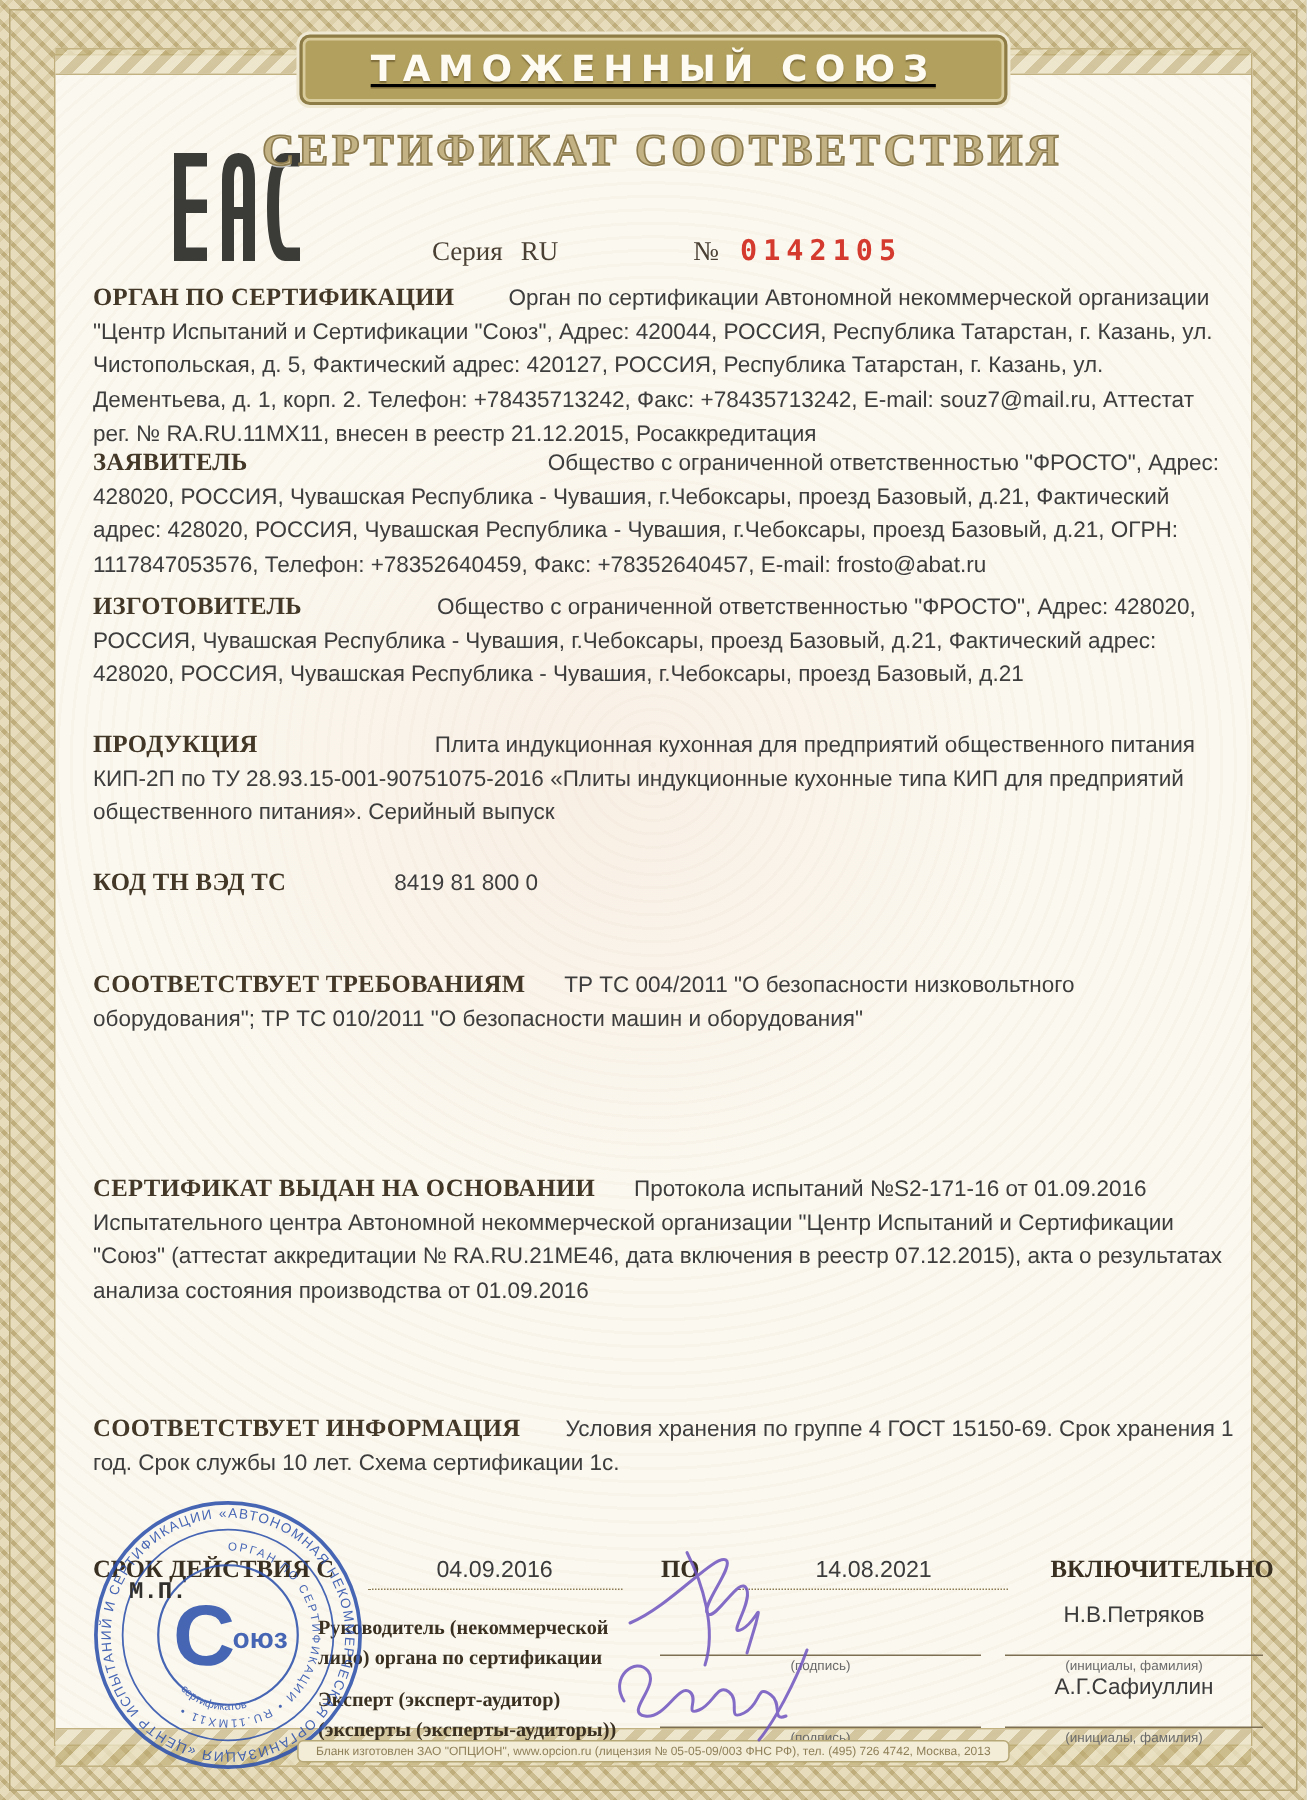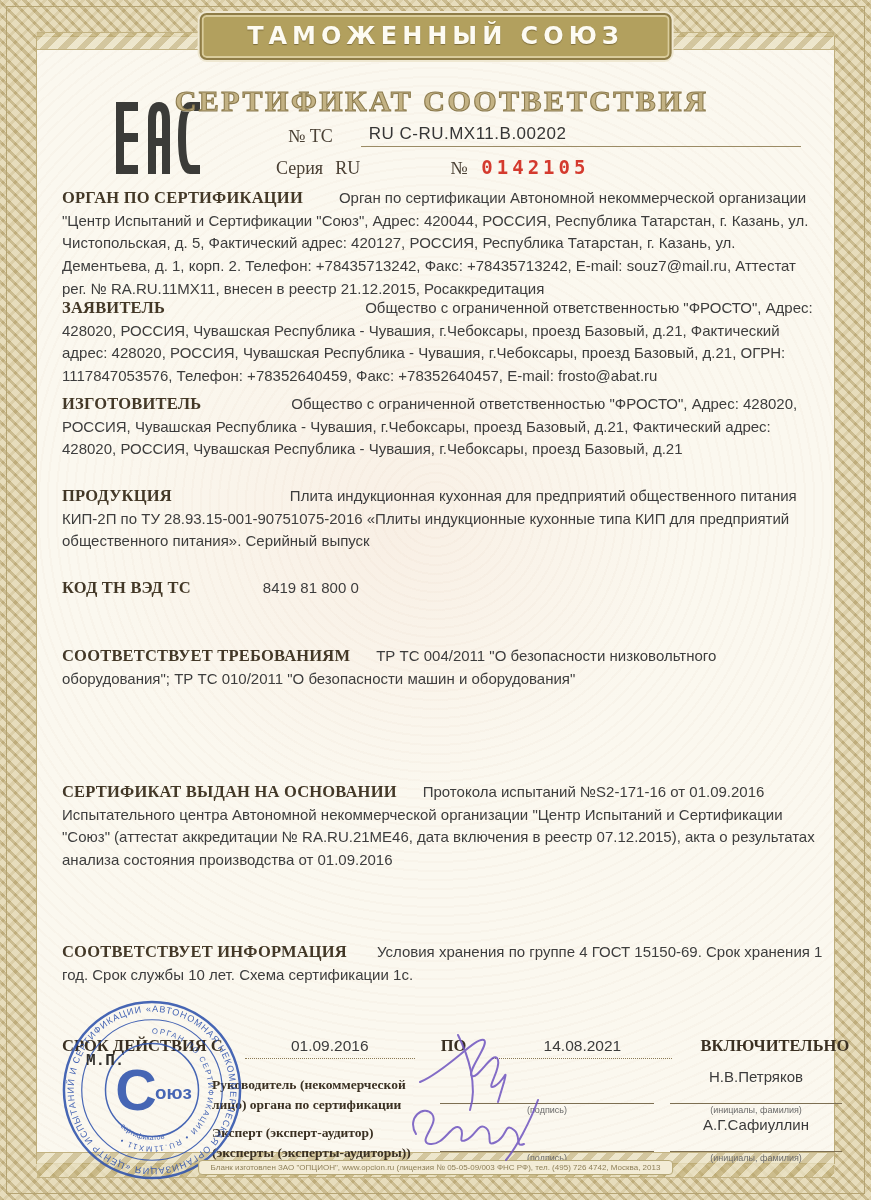--- a/index.html
+++ b/index.html
@@ -25,24 +25,24 @@
   }
   .deco-band {
     position:absolute; left:37px; right:37px; height:18px;
     background:repeating-linear-gradient(135deg, rgba(190,172,116,0.65) 0 6px, rgba(234,226,196,0.8) 6px 13px);
     border-top:1px solid #c2b282; border-bottom:1px solid #c2b282;
   }
   .band-top { top:32px; }
   .band-bottom { bottom:22px; height:26px; }
 
   .banner {
-    position:absolute; top:13px; left:50%; transform:translateX(-50%);
+    position:absolute; top:23px; left:50%; transform:translateX(-50%);
     background:#b2a05e; border:2px solid #8e7c46; border-radius:7px;
     box-shadow:inset 0 0 0 2px #d9cc9c, 0 0 0 2px #efe8d2;
-    padding:7px 46px 8px; z-index:3;
+    padding:7px 46px 8px; z-index:3;text-decoration:underline;
   }
   .banner-text {
     font-family:"DejaVu Sans", sans-serif; font-weight:bold; font-size:24px;
     letter-spacing:5px; color:#fdfbf2; text-shadow:0 1px 1px #7d6c3a;
     white-space:nowrap;
   }
   .eac-wrap { position:absolute; left:112px; top:98px; z-index:2; }
 
   .doc-title {
     position:absolute; top:84px; left:50%; transform:translateX(-50%); margin-left:6px;
@@ -53,21 +53,21 @@
   .certno-row {
     position:absolute; top:124px; left:288px; display:flex; align-items:flex-end; z-index:2;
   }
   .certno-label { font-family:"Liberation Serif", serif; font-size:18px; color:#4a4034; }
   .certno-value {
     margin-left:28px; width:440px; padding:0 0 2px 8px;
     border-bottom:1px solid #9b8b64;
     font-size:17px; color:#363636; letter-spacing:0.5px;
   }
   .series-row {
-    position:absolute; top:156px; left:276px; display:flex; align-items:baseline; z-index:2;justify-content:center;
+    position:absolute; top:156px; left:288px; display:flex; align-items:baseline; z-index:2;justify-content:center;
   }
   .series-label, .series-region, .series-nosign { font-family:"Liberation Serif", serif; font-size:18px; color:#4a4034; }
   .series-region { margin-left:12px; }
   .series-nosign { margin-left:90px; }
   .series-value {
     margin-left:14px; font-family:"DejaVu Sans Mono", monospace; font-weight:bold;
     font-size:19px; letter-spacing:4px; color:#d43a2e;
   }
 
   .sec { position:absolute; left:62px; width:762px; line-height:1.42; z-index:2; }
@@ -138,24 +138,20 @@
         <rect x="4" y="35" width="22" height="9"></rect>
         <rect x="4" y="67" width="22" height="9"></rect>
         <path d="M36,76 V22 Q36,4 47,4 Q58,4 58,22 V76 H50 V48 H44 V76 Z M44,40 H50 V22 Q50,13 47,13 Q44,13 44,22 Z"></path>
         <path d="M88,76 H78 Q66,76 66,40 Q66,4 78,4 H88 V13 H79 Q74,13 74,40 Q74,67 79,67 H88 Z"></path>
       </g>
     </svg>
   </div>
 
   <div class="doc-title">СЕРТИФИКАТ СООТВЕТСТВИЯ</div>
 
-  <div class="certno-row">
-    <span class="certno-label">№ ТС</span>
-    <span class="certno-value">RU C-RU.MX11.B.00202</span>
-  </div>
 
   <div class="series-row">
     <span class="series-label">Серия</span>
     <span class="series-region">RU</span>
     <span class="series-nosign">№</span>
     <span class="series-value">0142105</span>
   </div>
 
   <p class="sec" style="top:186px">
     <span class="sec-label">ОРГАН ПО СЕРТИФИКАЦИИ</span><span class="spacer" style="width:36px"></span><span class="sec-text">Орган по сертификации Автономной некоммерческой организации "Центр Испытаний и Сертификации "Союз", Адрес: 420044, РОССИЯ, Республика Татарстан, г. Казань, ул. Чистопольская, д. 5, Фактический адрес: 420127, РОССИЯ, Республика Татарстан, г. Казань, ул. Дементьева, д. 1, корп. 2. Телефон: +78435713242, Факс: +78435713242, E-mail: souz7@mail.ru, Аттестат рег. № RA.RU.11MX11, внесен в реестр 21.12.2015, Росаккредитация</span>
@@ -184,21 +180,21 @@
   <p class="sec" style="top:780px">
     <span class="sec-label">СЕРТИФИКАТ ВЫДАН НА ОСНОВАНИИ</span><span class="spacer" style="width:26px"></span><span class="sec-text">Протокола испытаний №S2-171-16 от 01.09.2016 Испытательного центра Автономной некоммерческой организации "Центр Испытаний и Сертификации "Союз" (аттестат аккредитации № RA.RU.21ME46, дата включения в реестр 07.12.2015), акта о результатах анализа состояния производства от 01.09.2016</span>
   </p>
 
   <p class="sec" style="top:940px">
     <span class="sec-label">СООТВЕТСТВУЕТ ИНФОРМАЦИЯ</span><span class="spacer" style="width:30px"></span><span class="sec-text">Условия хранения по группе 4 ГОСТ 15150-69. Срок хранения 1 год. Срок службы 10 лет. Схема сертификации 1с.</span>
   </p>
 
   <div class="validity-row">
     <span class="validity-label">СРОК ДЕЙСТВИЯ С</span>
-    <span class="validity-date vd1">01.09.2016</span>
+    <span class="validity-date vd1">04.09.2016</span>
     <span class="validity-po">ПО</span>
     <span class="validity-date vd2">14.08.2021</span>
     <span class="validity-incl">ВКЛЮЧИТЕЛЬНО</span>
   </div>
 
   <div class="sig-row" style="top:1068px">
     <div class="sig-label">Руководитель (некоммерческой лицо) органа по сертификации</div>
     <div class="sig-line-col">
       <div class="sig-underline"></div>
       <div class="sig-caption">(подпись)</div>

